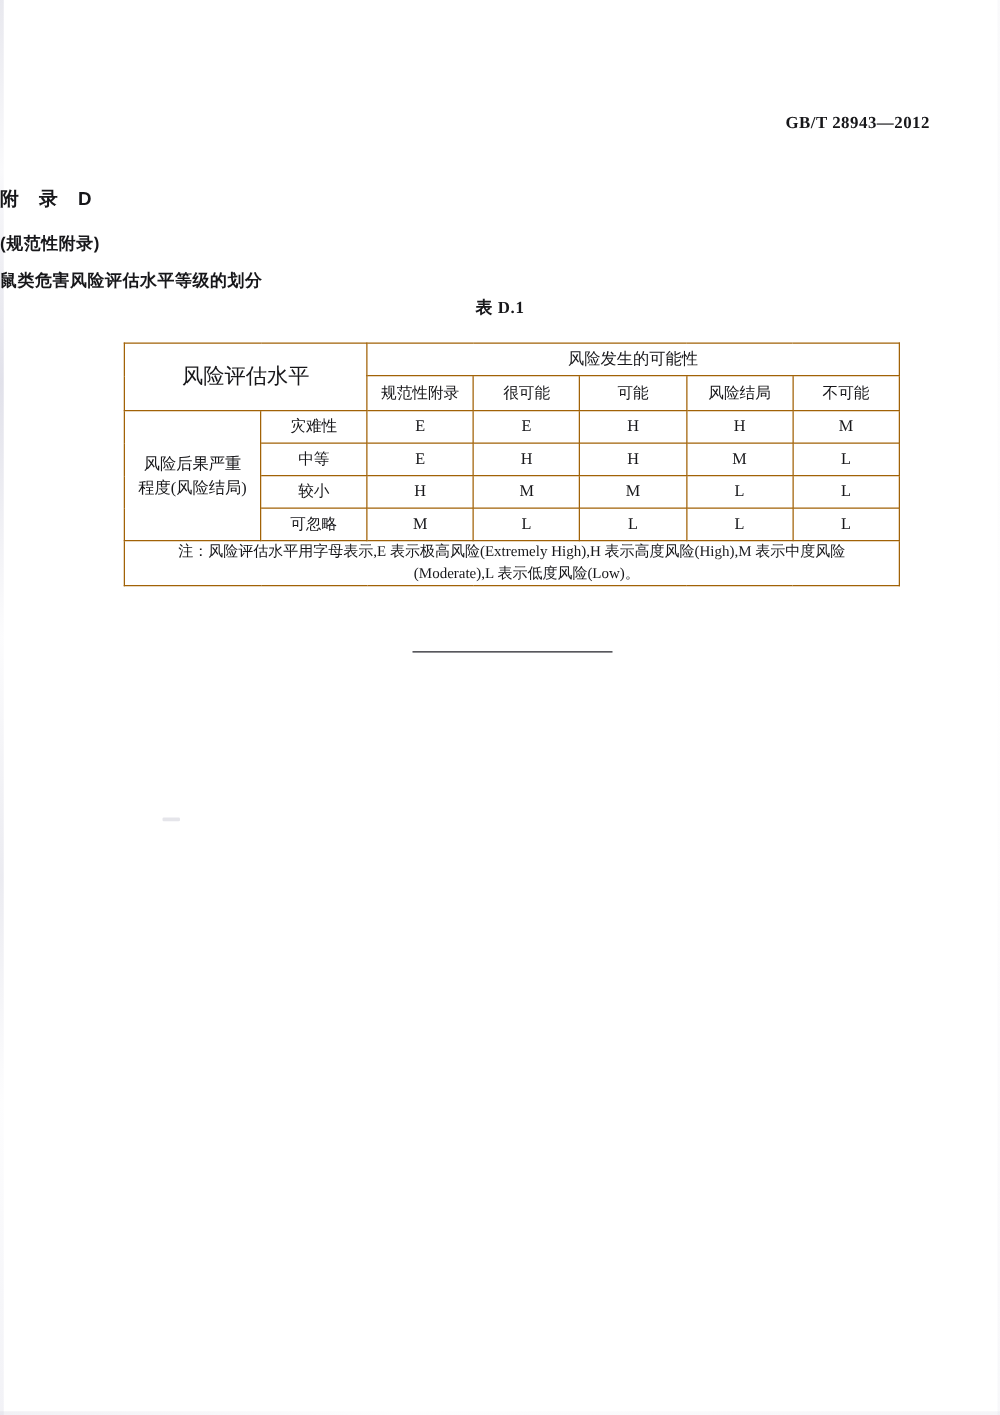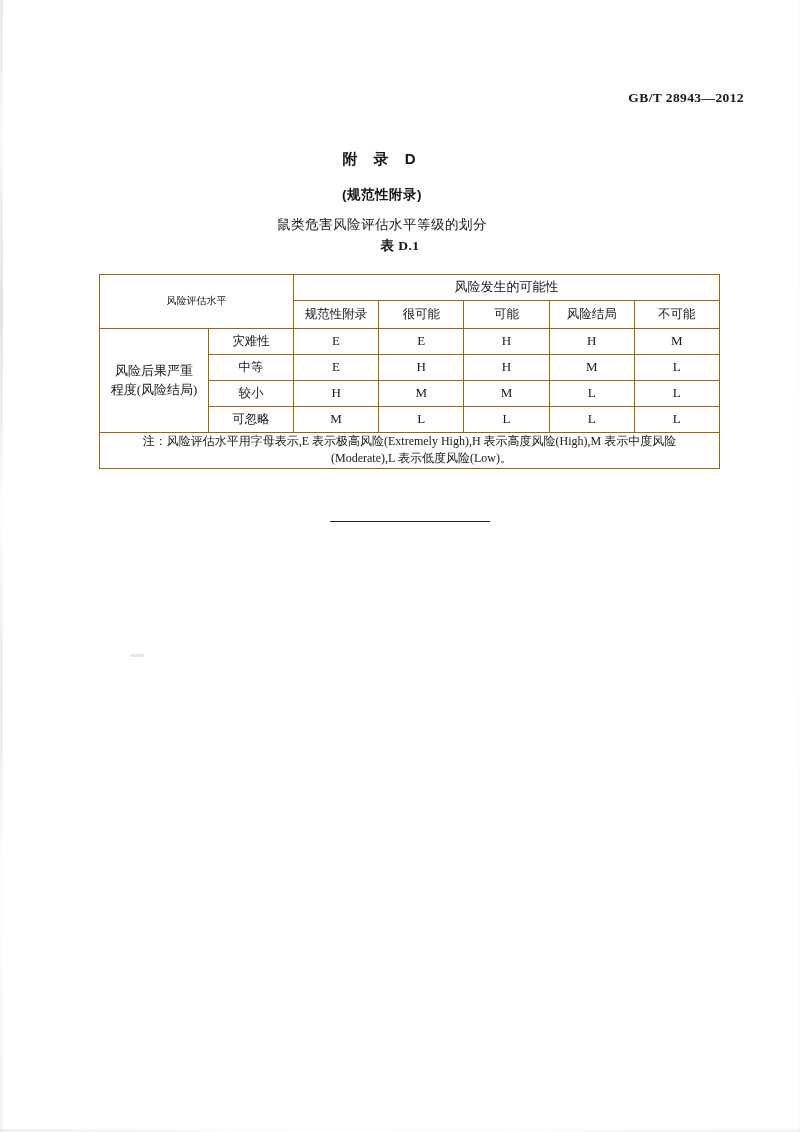--- a/index.html
+++ b/index.html
@@ -65,39 +65,38 @@
     letter-spacing: .4px;
     font-family: "Liberation Serif", "DejaVu Serif", serif;
     white-space: nowrap;
   }
 
   
   .title-block {
     position: absolute;
     left: 0; top: 150px;
     width: 764px;
-    text-align: center;
   }
   .annex-label {
     font-size: 15px;
     font-weight: bold;
     letter-spacing: 6px;
     margin-bottom: 17px;
     font-family: "Liberation Sans", sans-serif;
   }
   .annex-kind {
     font-size: 13.5px;
     font-weight: bold;
     letter-spacing: .5px;
     margin-bottom: 12px;
     font-family: "Liberation Sans", sans-serif;
   }
   .annex-subject {
     font-size: 13.5px;
-    font-weight: normal;
+    font-weight: bold;
     letter-spacing: .5px;
     font-family: "Liberation Sans", sans-serif;
   }
 
   
   .table-caption {
     position: absolute;
     left: 0; top: 237px;
     width: 800px;
     text-align: center;
@@ -132,21 +131,21 @@
   table.risk-table .outer-left { border-left-width: 1.6px; }
   table.risk-table .outer-right { border-right-width: 1.6px; }
   table.risk-table .outer-bottom { border-bottom-width: 1.6px; }
 
   .col-stub-a { width: 109px; }
   .col-stub-b { width: 85px; }
   .col-v { width: 85.2px; }
 
   .hdr-level {
     height: 53px;
-    font-size: 10px;
+    font-size: 17px;
   }
   .hdr-prob-group {
     height: 25px;
     font-size: 13px;
   }
   .hdr-prob-sub {
     height: 27px;
     font-size: 12.5px;
   }
   .body-row td { height: 25px; }

